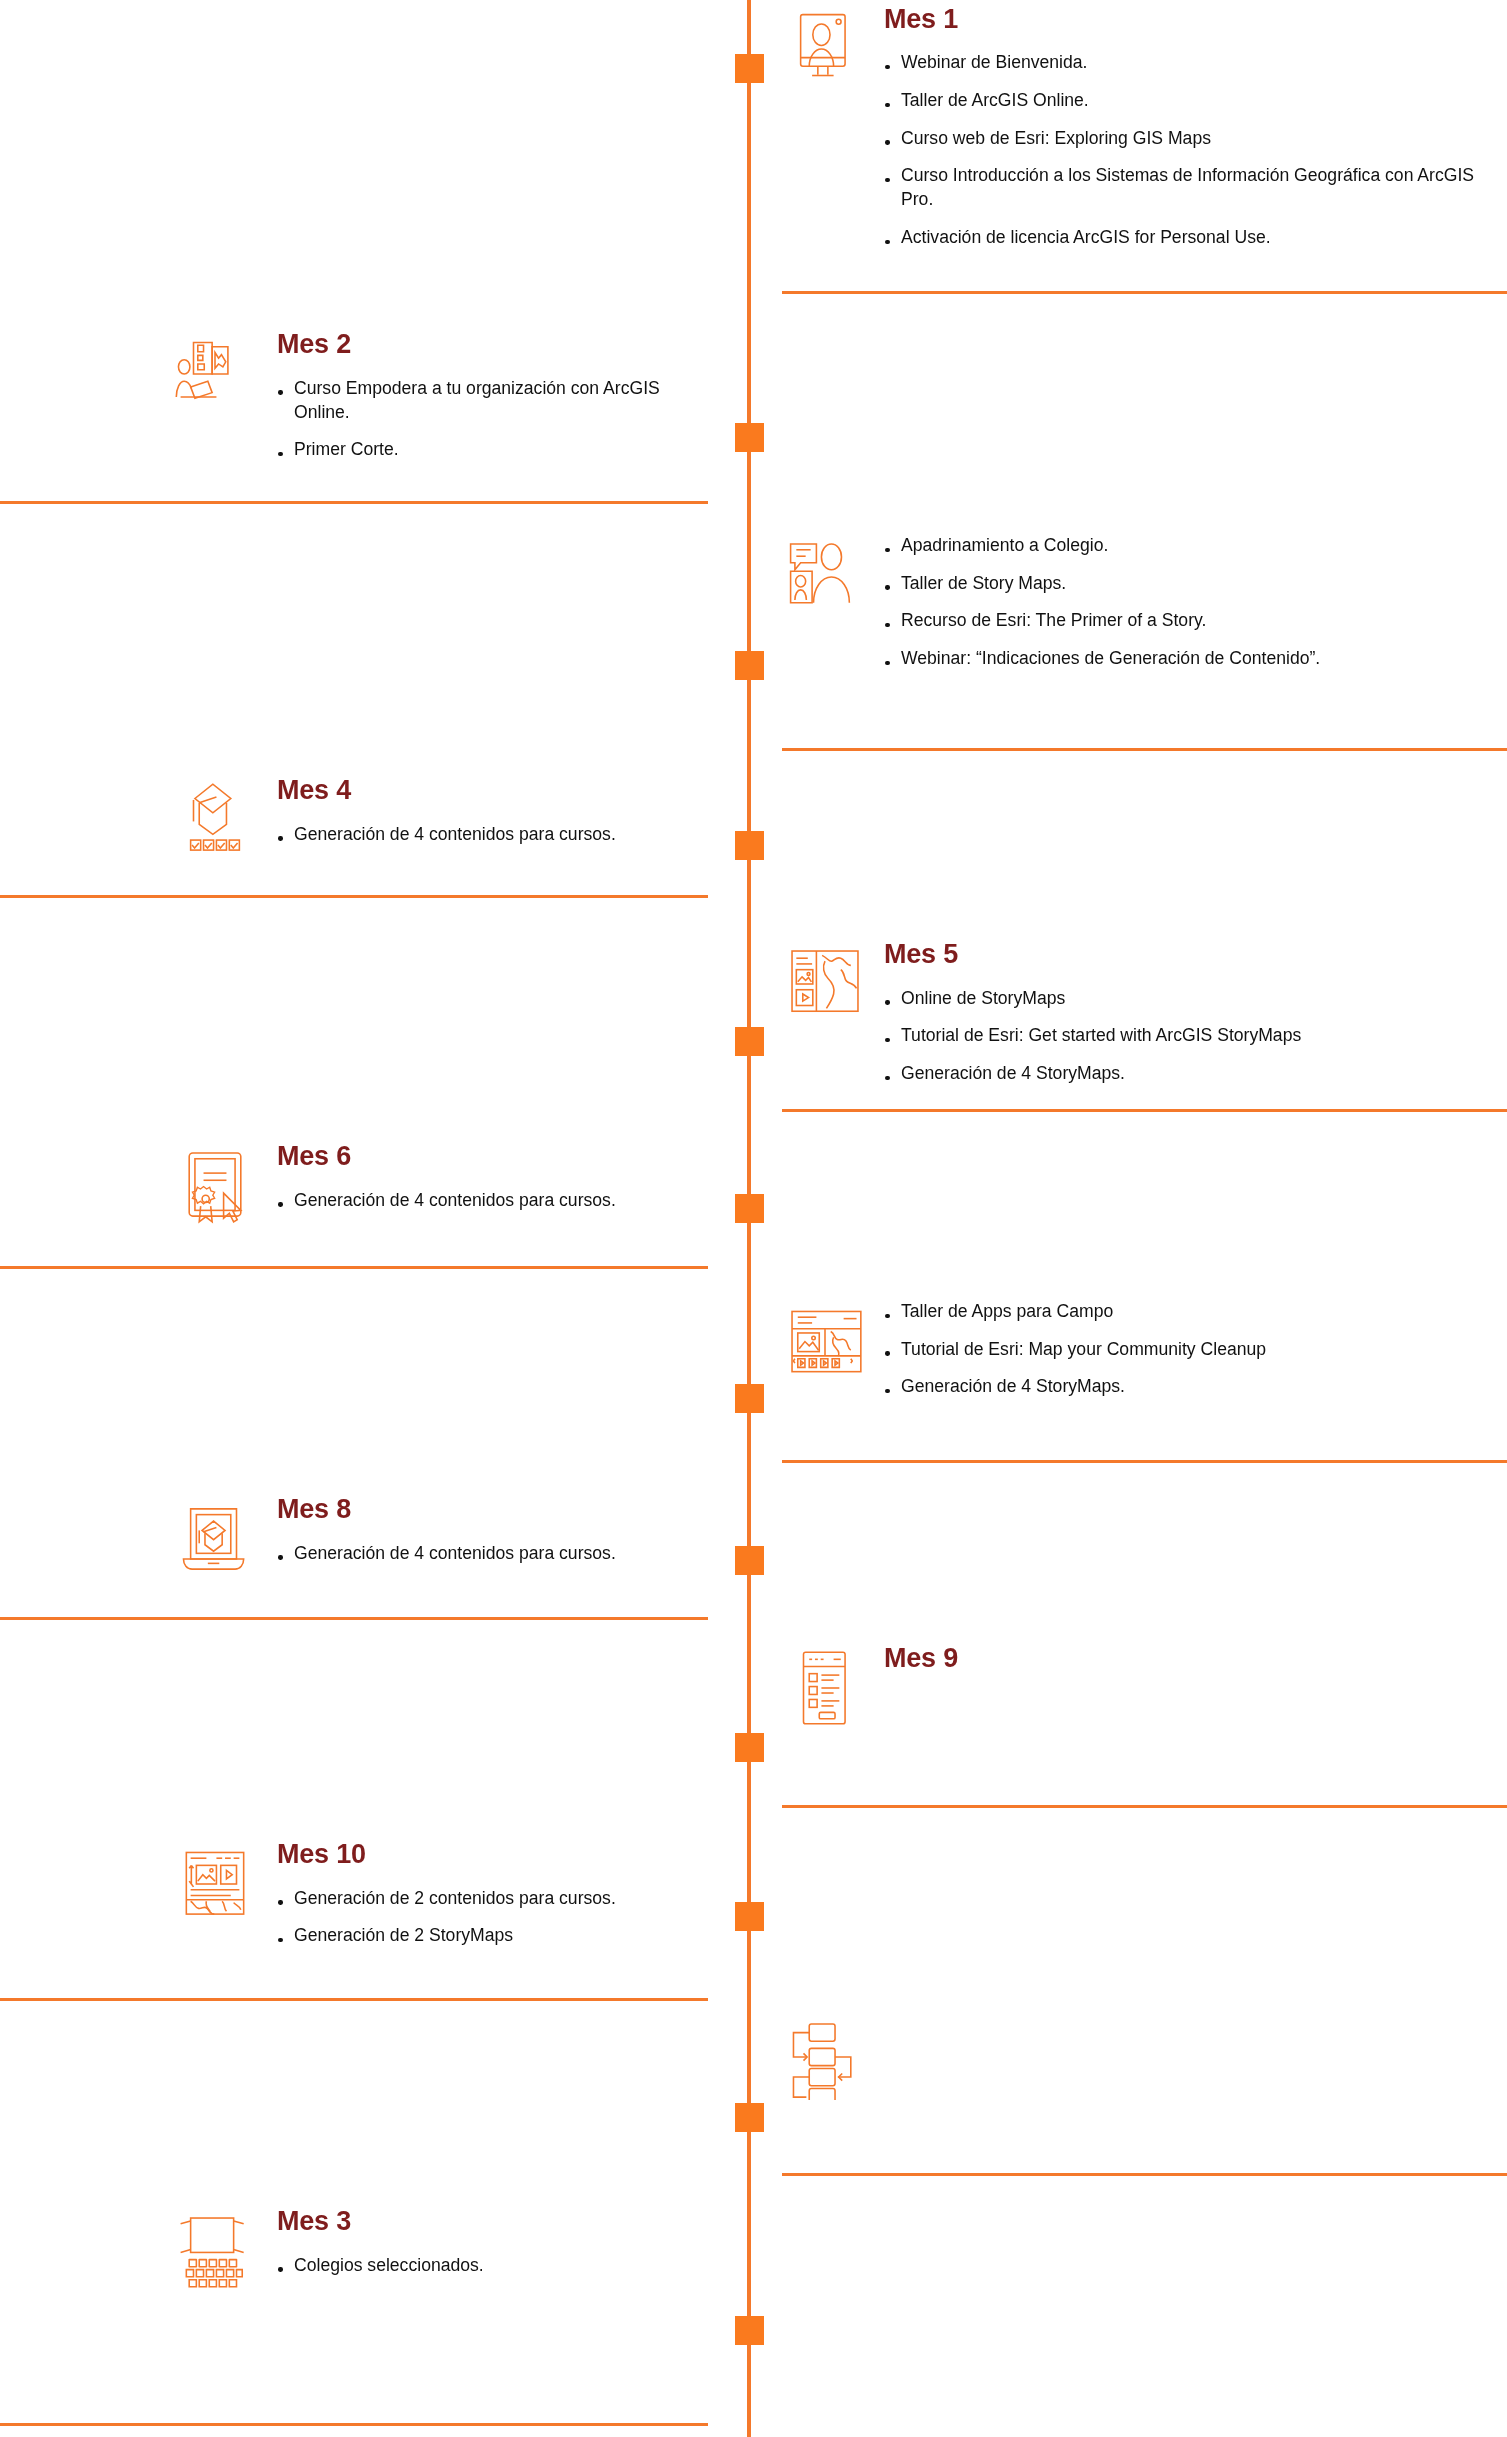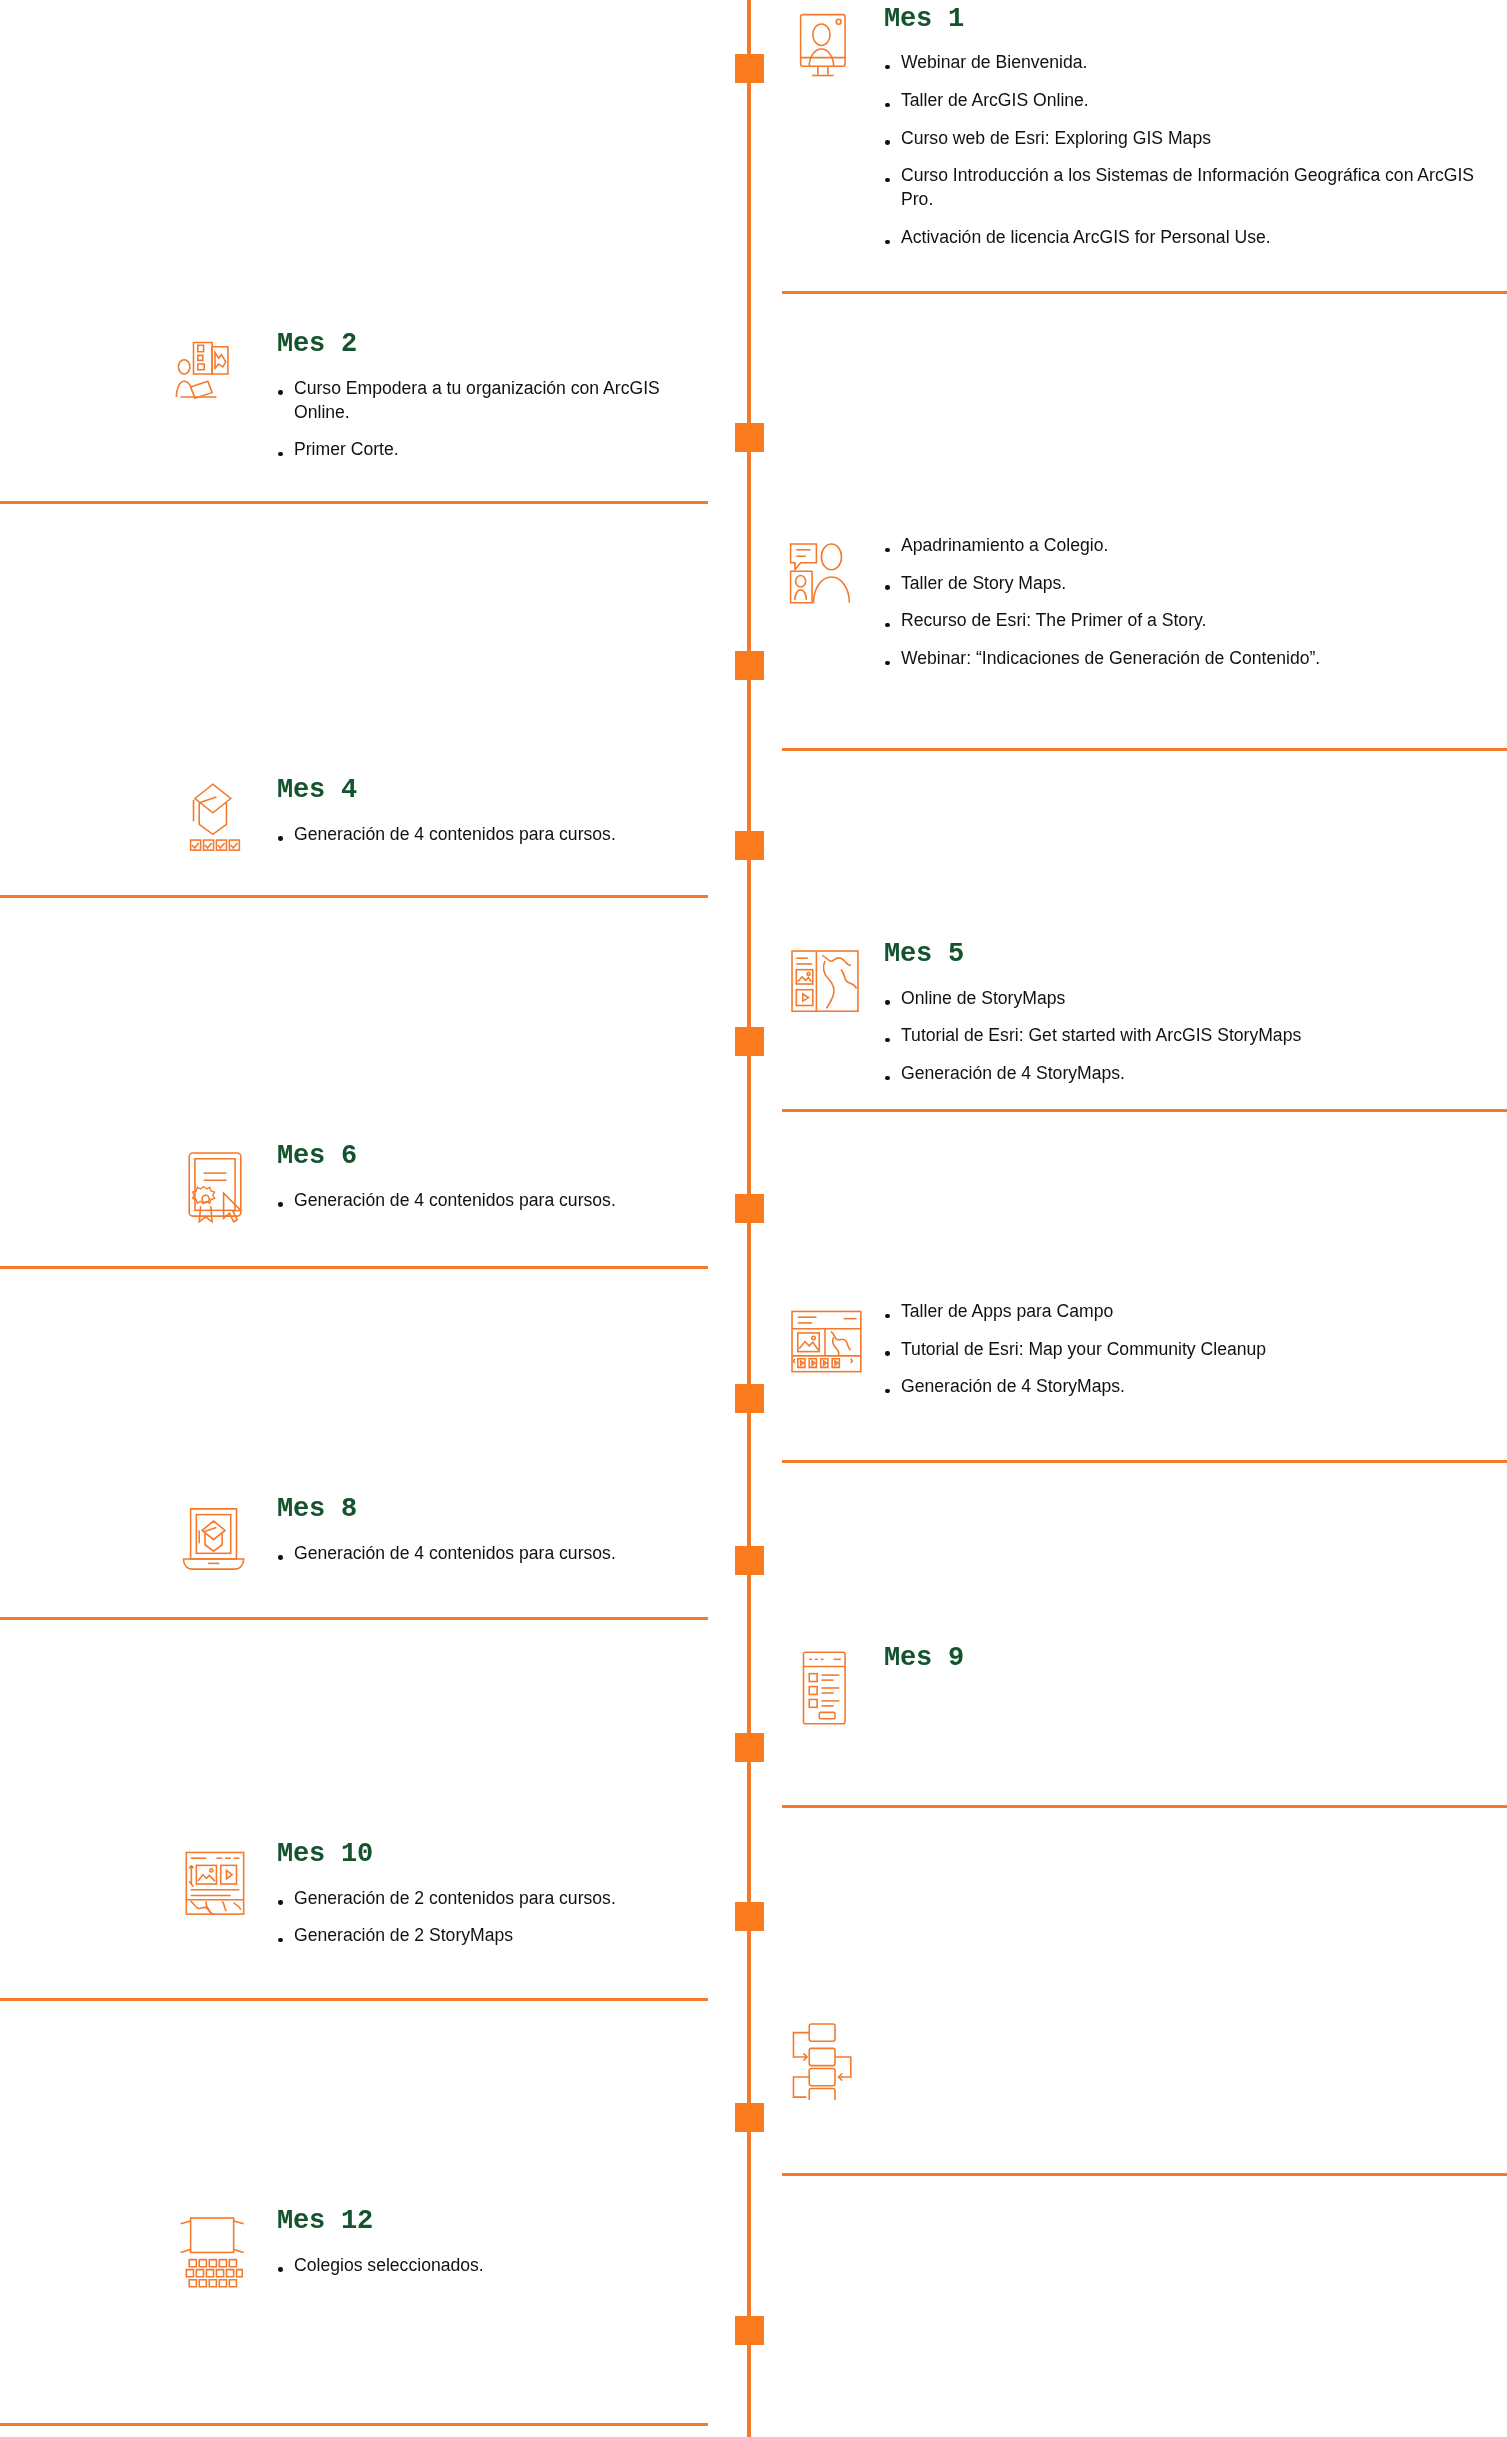--- a/index.html
+++ b/index.html
@@ -64,26 +64,25 @@
 
   .body-col {
     flex: 0 0 auto;
   }
   .panel.right .body-col { width: 597px; }
   .panel.left  .body-col { width: 431px; }
 
   .month-title {
     font-size: 27px;
     font-weight: 700;
-    color: #14532d;
+    color: #7f1d1d;
     letter-spacing: -0.2px;
     line-height: 1;
     margin-bottom: 18.7px;
     white-space: nowrap;
-    font-family: Liberation Mono, monospace;
   }
 
   ul.bullets { list-style: none; }
 
   ul.bullets li {
     position: relative;
     padding-left: 17px;
     font-size: 17.6px;
     line-height: 1.36;
     color: #111111;
@@ -436,21 +435,21 @@
         <svg viewBox="0 0 120 120" fill="none" stroke="#F4792B" stroke-width="2.2">
           <rect x="26" y="14" width="60" height="48"></rect>
           <path d="M26 18L12 22M26 58L12 62"></path>
           <path d="M86 18l14 4M86 58l14 4"></path>
           <path d="M24 72h10v10H24zM38 72h10v10H38zM52 72h10v10H52zM66 72h10v10H66zM80 72h10v10H80z" stroke-linejoin="round"></path>
           <path d="M20 86h10v10H20zM34 86h10v10H34zM48 86h10v10H48zM62 86h10v10H62zM76 86h10v10H76zM90 86h8v10h-8z"></path>
           <path d="M24 100h10v10H24zM38 100h10v10H38zM52 100h10v10H52zM66 100h10v10H66zM80 100h10v10H80z"></path>
         </svg>
       </div>
       <div class="body-col">
-        <div class="month-title">Mes 12</div>
+        <div class="month-title">Mes 3</div>
         <ul class="bullets">
           <li>Colegios seleccionados.</li>
         </ul>
       </div>
     </div>
   </div>
   <div class="divider left" style="top:2423px;"></div>
 
 </div>
 

